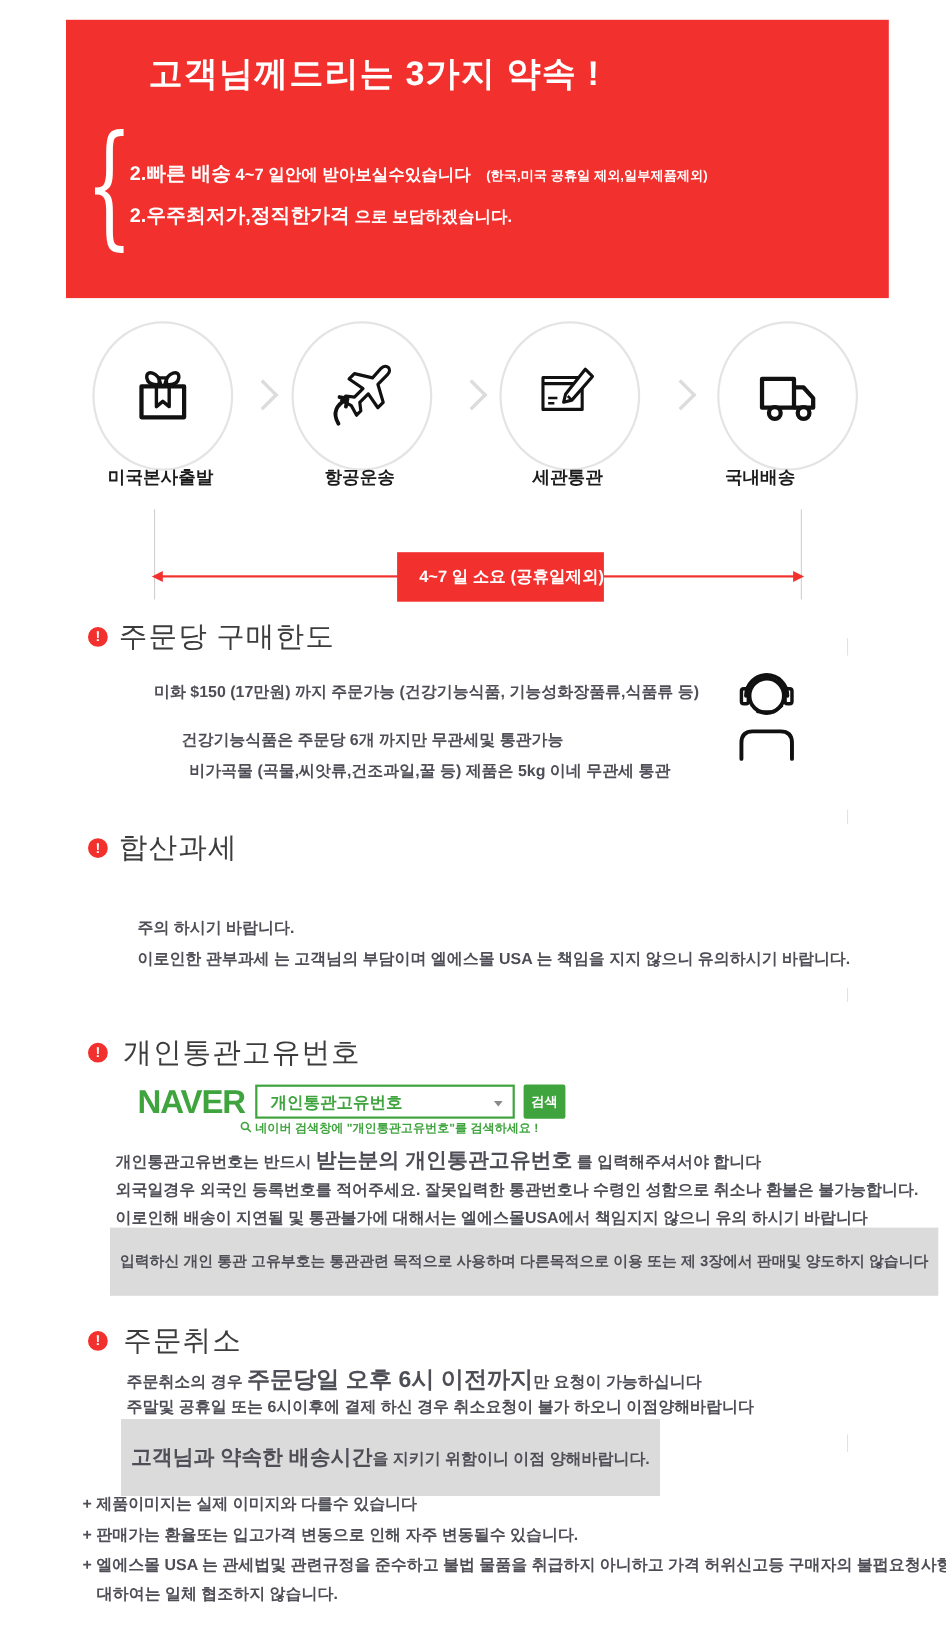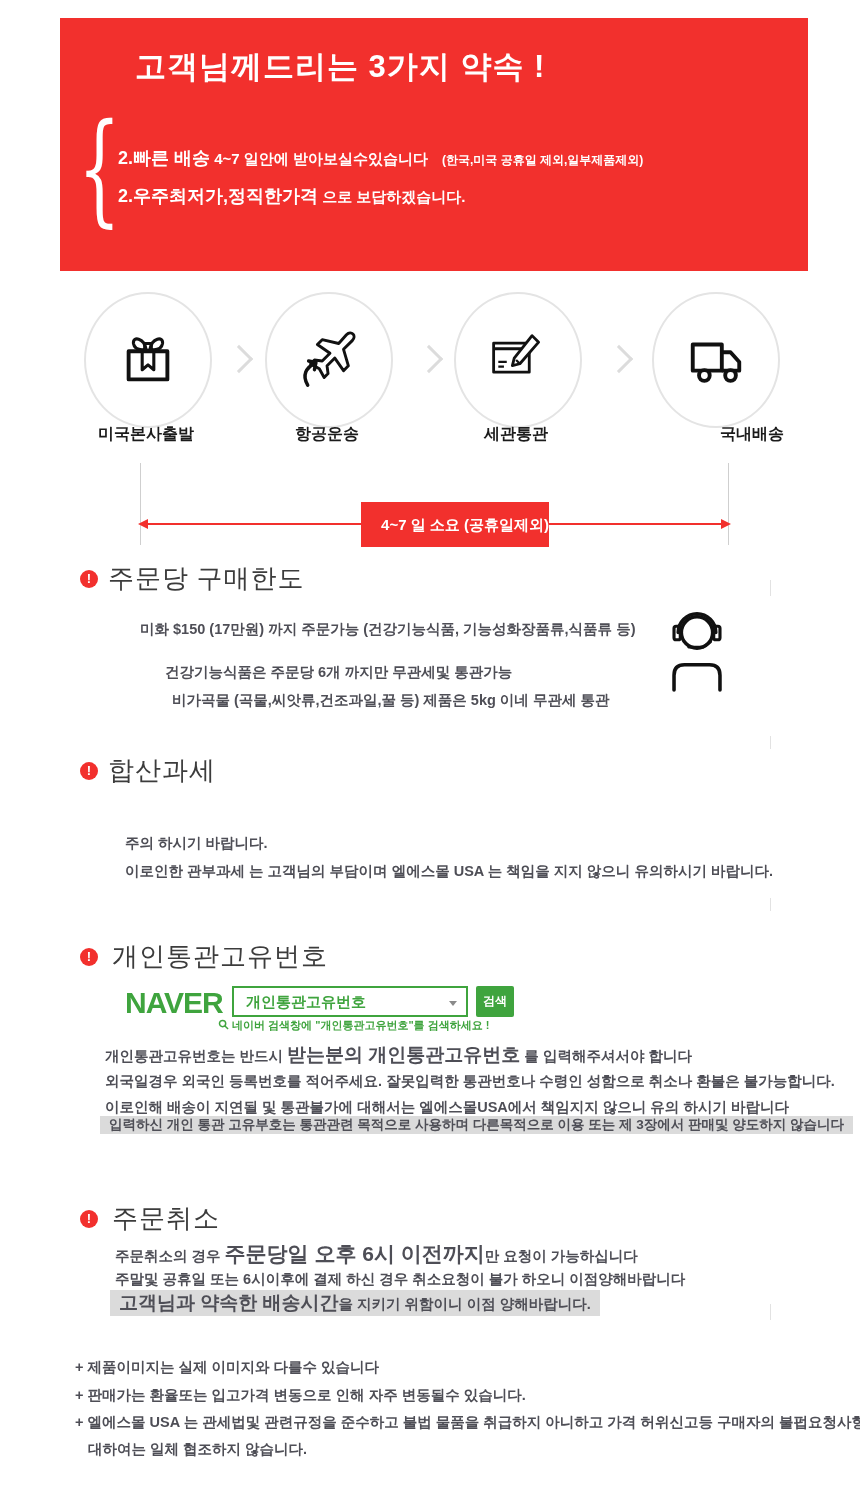--- a/index.html
+++ b/index.html
@@ -29,21 +29,21 @@
   .ah-right{border-left:10px solid #F2302D;}
   .duration-badge{left:361px;top:502px;width:188px;height:45px;background:#F2302D;color:#fff;
                   font-size:15px;font-weight:bold;text-align:right;line-height:45px;white-space:nowrap;}
 
   
   .sec-head{font-family:"Liberation Serif","DejaVu Serif",serif;font-size:26px;color:#3C3C3C;letter-spacing:1px;white-space:nowrap;}
   .bang{width:18px;height:18px;border-radius:50%;background:#F2302D;color:#fff;font-size:13px;font-weight:bold;
         text-align:center;line-height:18px;}
   .body-txt{font-size:14.5px;font-weight:bold;color:#4E4E56;white-space:nowrap;}
   .em-big{font-size:19px;font-weight:bold;color:#4E4E56;}
-  .hl{background:#DBDBDB;padding:0 9px;display:inline-block;}
+  .hl{background:#DBDBDB;padding:22px 9px;display:inline-block;}
 
   
   .naver-logo{font-size:30px;font-weight:900;letter-spacing:-1px;color:#3FA43E;white-space:nowrap;}
   .naver-input{left:232px;top:986px;width:236px;height:31px;border:2px solid #3FA43E;background:#fff;box-sizing:border-box;}
   .naver-input .val{position:absolute;left:12px;top:5px;font-size:15px;font-weight:bold;color:#3FA43E;white-space:nowrap;}
   .caret{position:absolute;right:9px;top:13px;width:0;height:0;border-left:4px solid transparent;
          border-right:4px solid transparent;border-top:5px solid #8a8a8a;}
   .naver-btn{left:476px;top:986px;width:38px;height:31px;background:#3FA43E;color:#fff;border:0;
              font-size:12px;font-weight:bold;text-align:center;line-height:31px;border-radius:2px;}
   .hint{color:#3FA43E;font-size:11px;font-weight:bold;white-space:nowrap;}
@@ -109,21 +109,21 @@
     </div>
   </div>
 
   <div class="abs chev" style="left:229px;top:349px;"></div>
   <div class="abs chev" style="left:419px;top:349px;"></div>
   <div class="abs chev" style="left:609px;top:349px;"></div>
 
   <div class="abs step-label" style="left:71px;">미국본사출발</div>
   <div class="abs step-label" style="left:252px;">항공운송</div>
   <div class="abs step-label" style="left:441px;">세관통관</div>
-  <div class="abs step-label" style="left:634px;text-align:right;">국내배송</div>
+  <div class="abs step-label" style="left:616px;">국내배송</div>
 
   <div class="abs vline" style="left:140px;top:463px;height:82px;"></div>
   <div class="abs vline" style="left:728px;top:463px;height:82px;"></div>
   <div class="abs redline" style="left:142px;top:523px;width:585px;"></div>
   <div class="abs arrowhead ah-left" style="left:138px;top:519px;"></div>
   <div class="abs arrowhead ah-right" style="left:721px;top:519px;"></div>
   <div class="abs duration-badge">4~7 일 소요 (공휴일제외)</div>
 
   <div class="abs bang" style="left:80px;top:570px;">!</div>
   <div class="abs sec-head" style="left:108px;top:561px;">주문당 구매한도</div>

